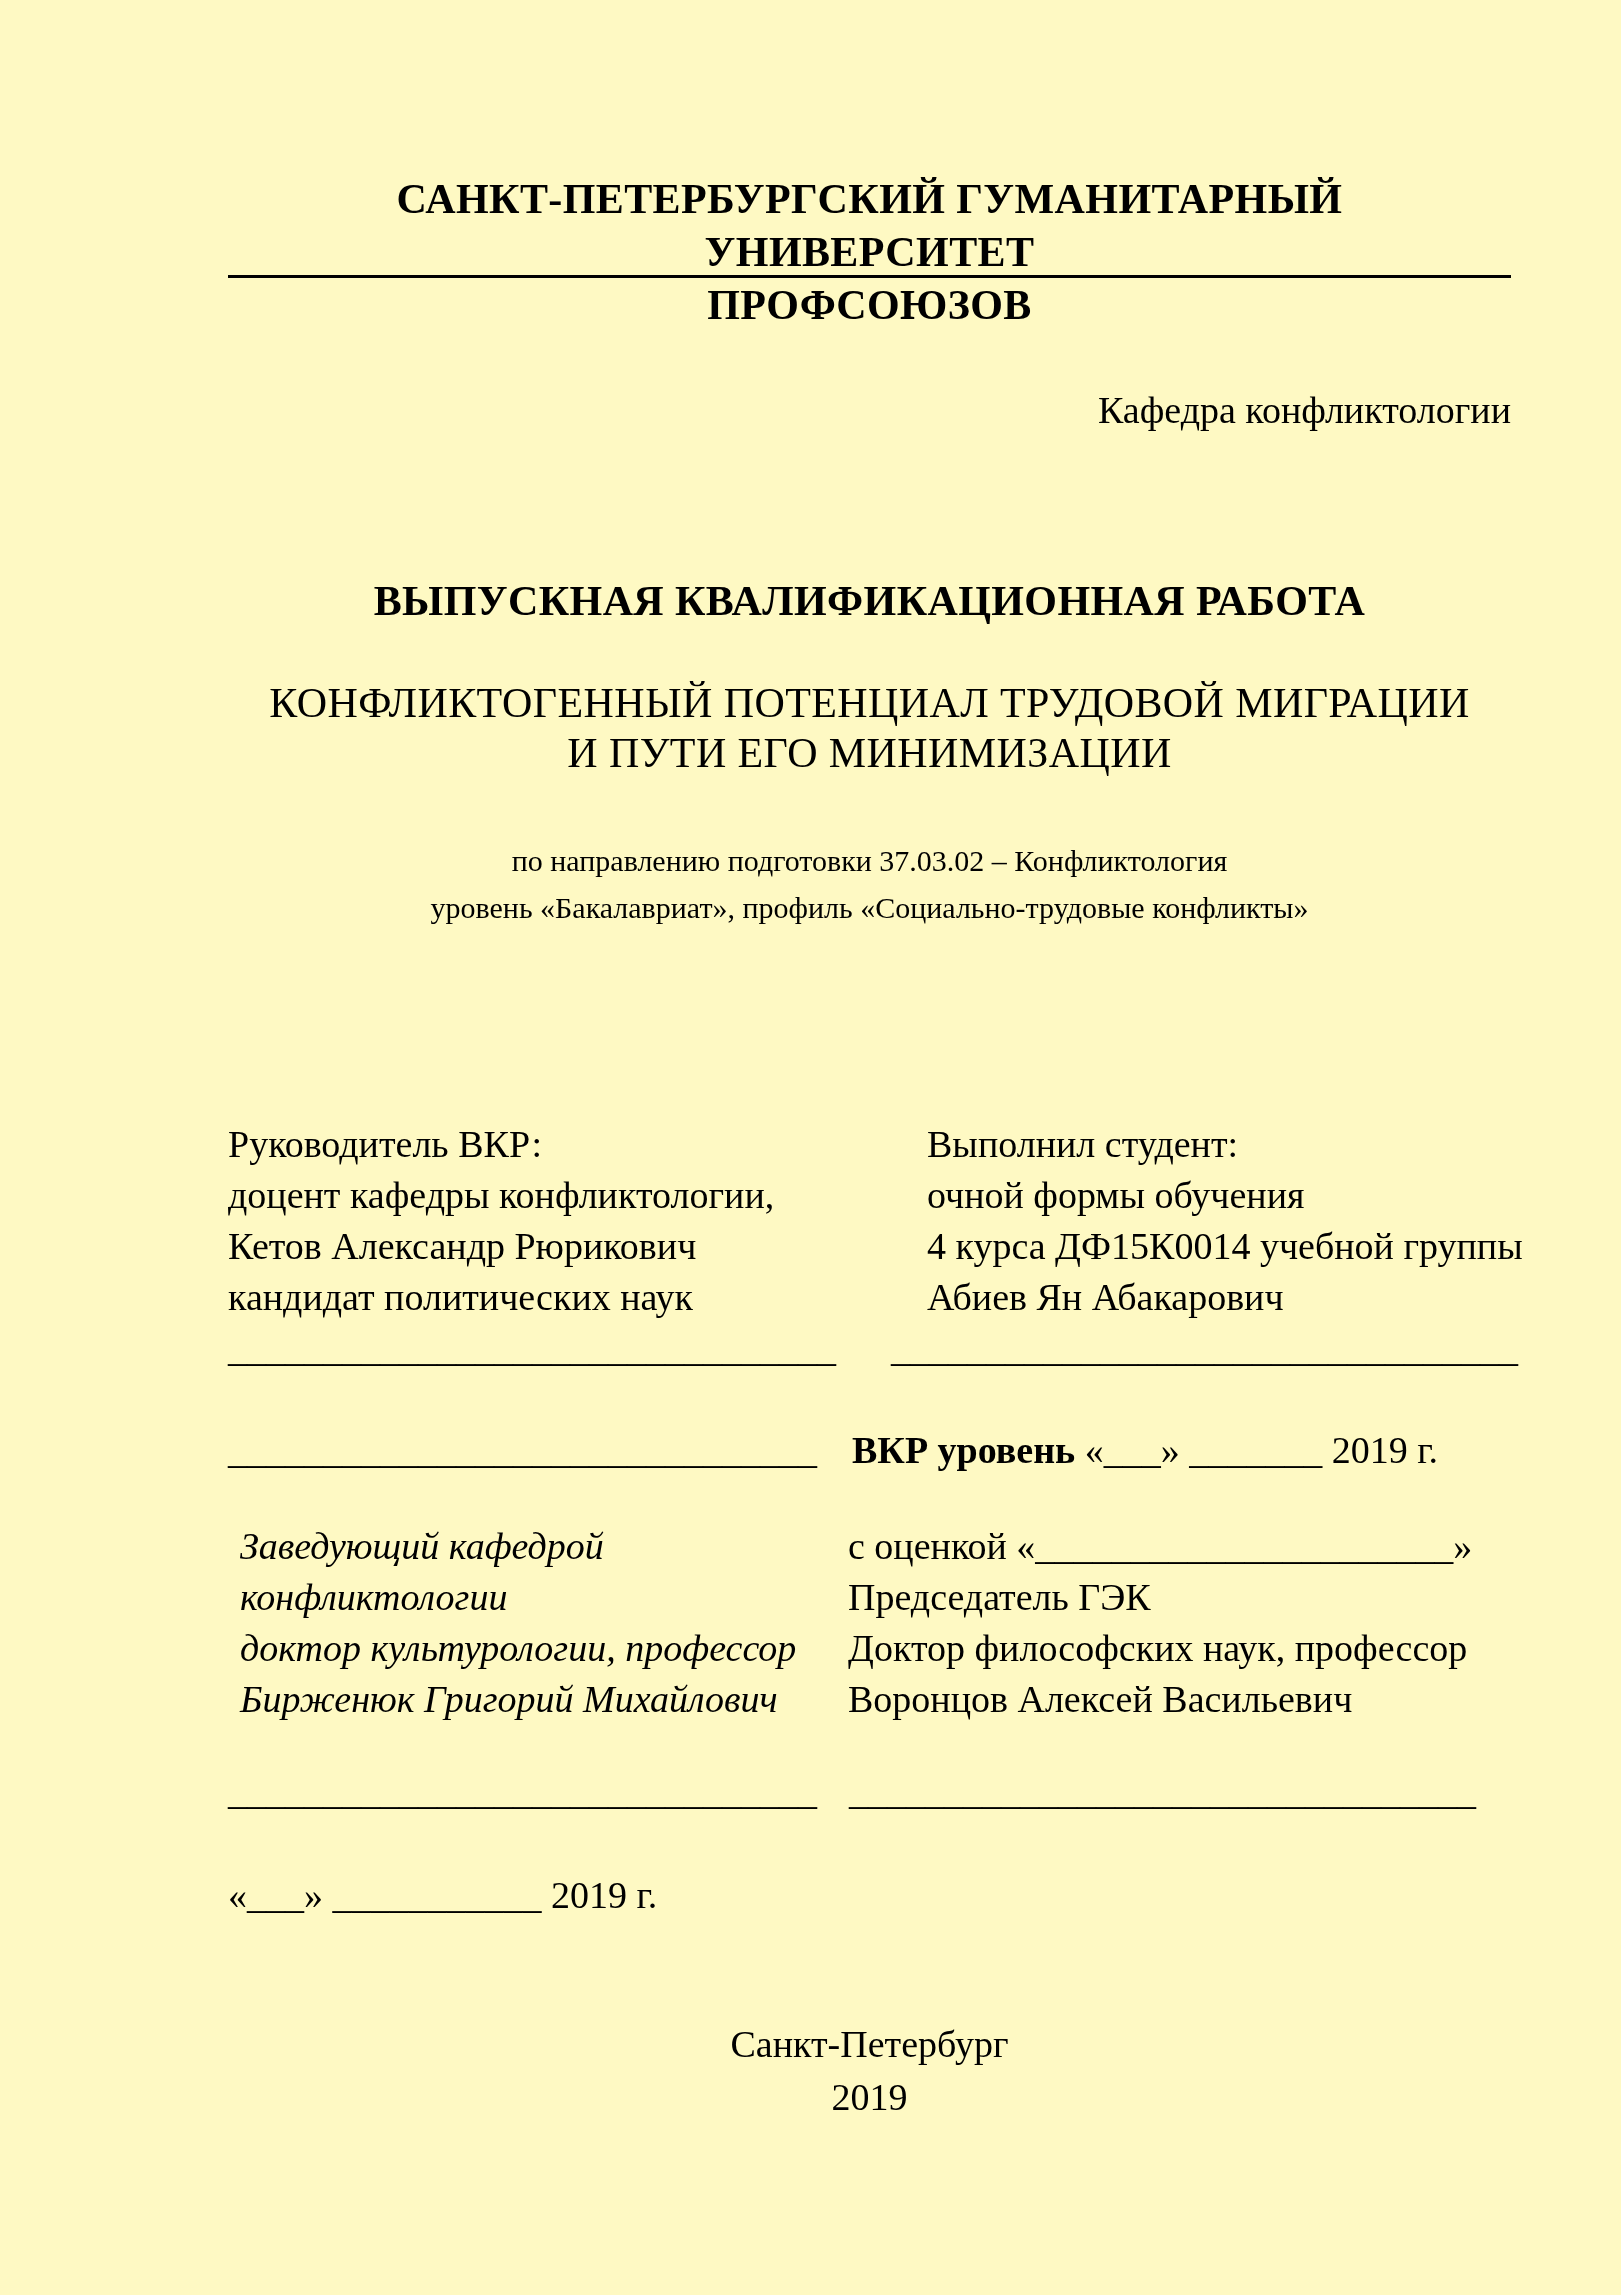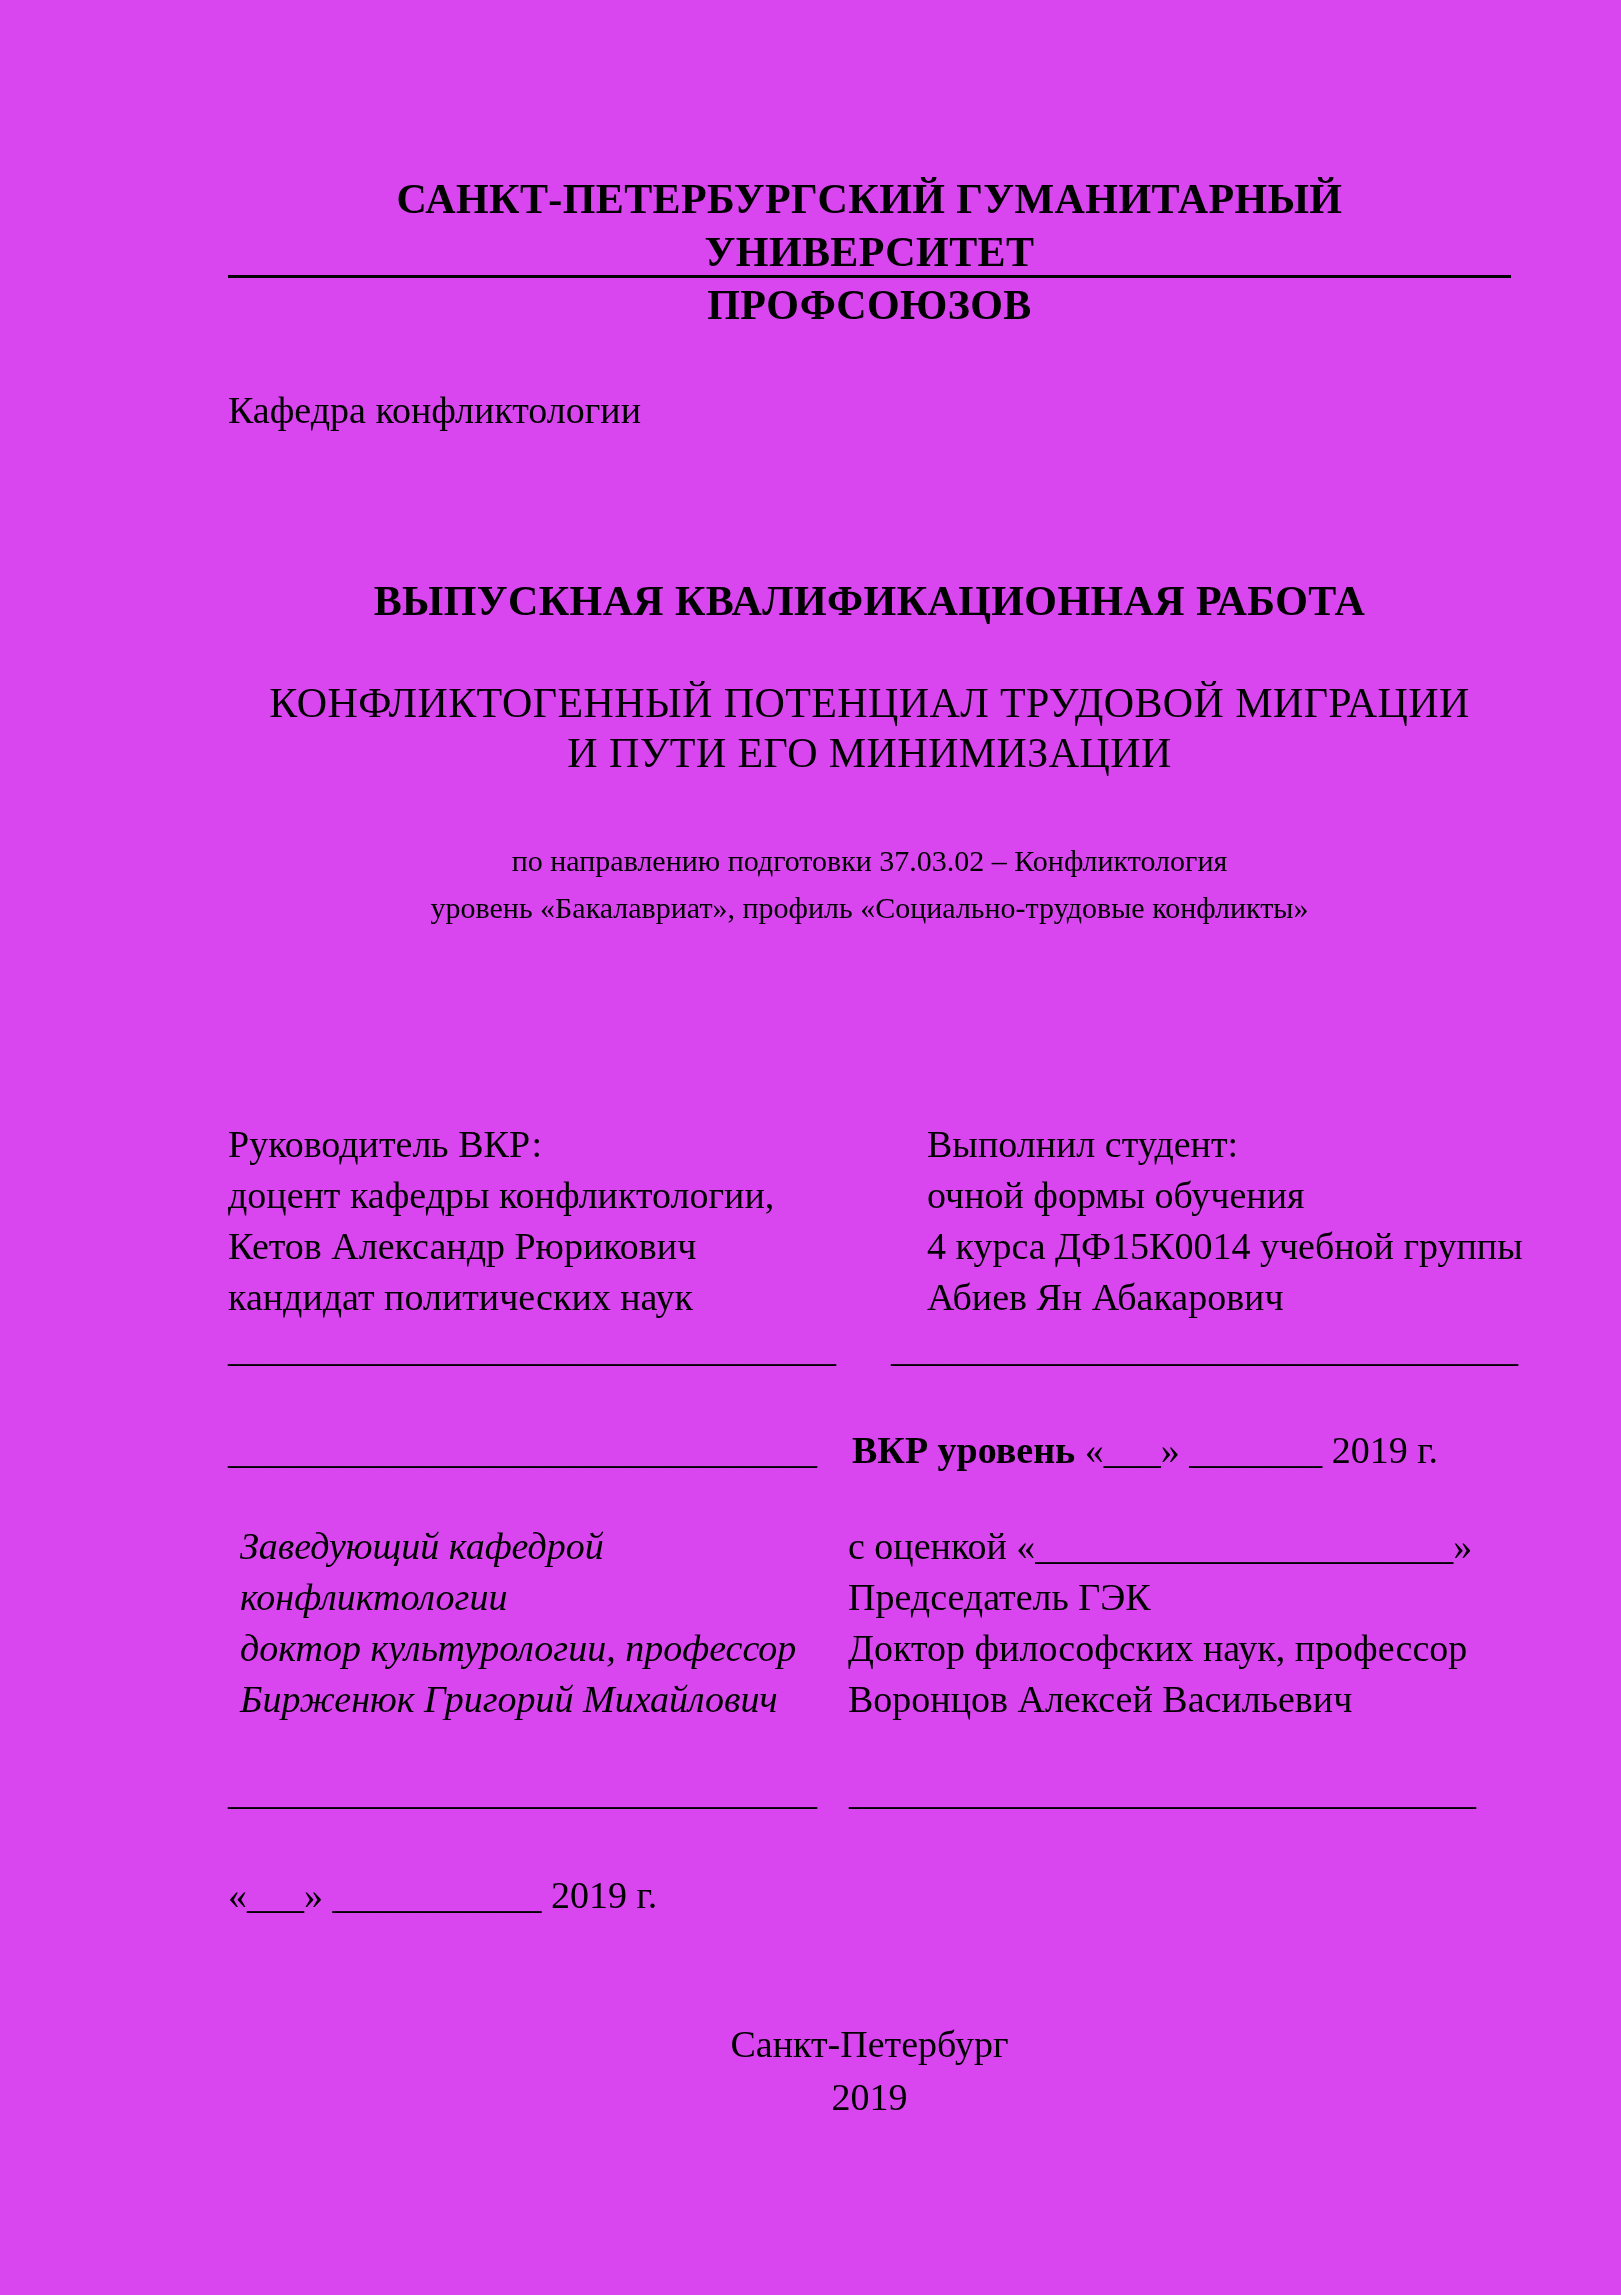--- a/index.html
+++ b/index.html
@@ -4,33 +4,33 @@
 <style>
   html, body {
     margin: 0;
     padding: 0;
     background: #888;
   }
   .page {
     position: relative;
     width: 1622px;
     height: 2295px;
-    background: #d946ef;
+    background: #fef9c3;
     color: #000000;
     font-family: "Liberation Serif", "DejaVu Serif", serif;
     overflow: hidden;
   }
   .abs { position: absolute; }
   
   .band {
     left: 228px;
     width: 1283px;
   }
   .center { text-align: center; }
-  .right  { text-align: left; }
+  .right  { text-align: right; }
   .bold   { font-weight: bold; }
 
   .h1 {
     font-size: 42px;
     line-height: 53px;
     font-weight: bold;
     letter-spacing: 0.4px;
   }
   .h2 {
     font-size: 42px;

